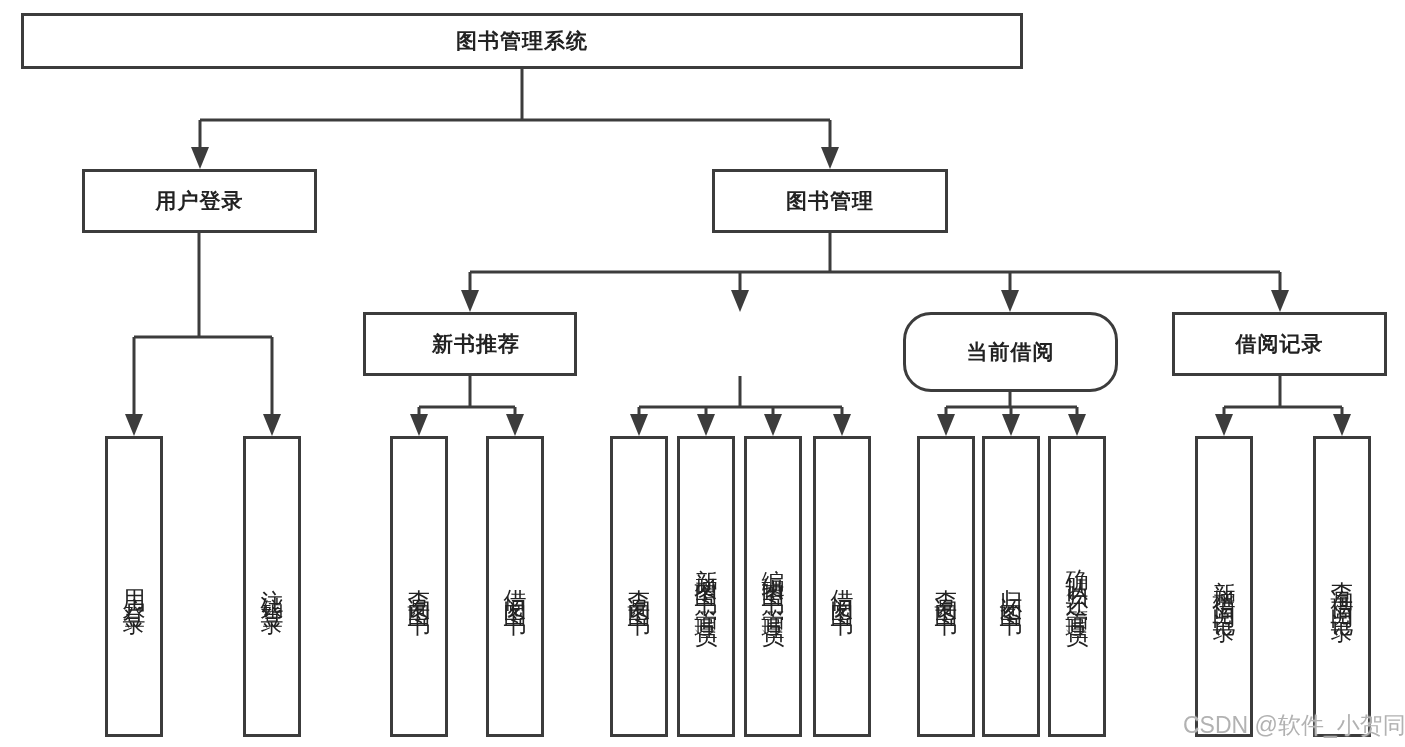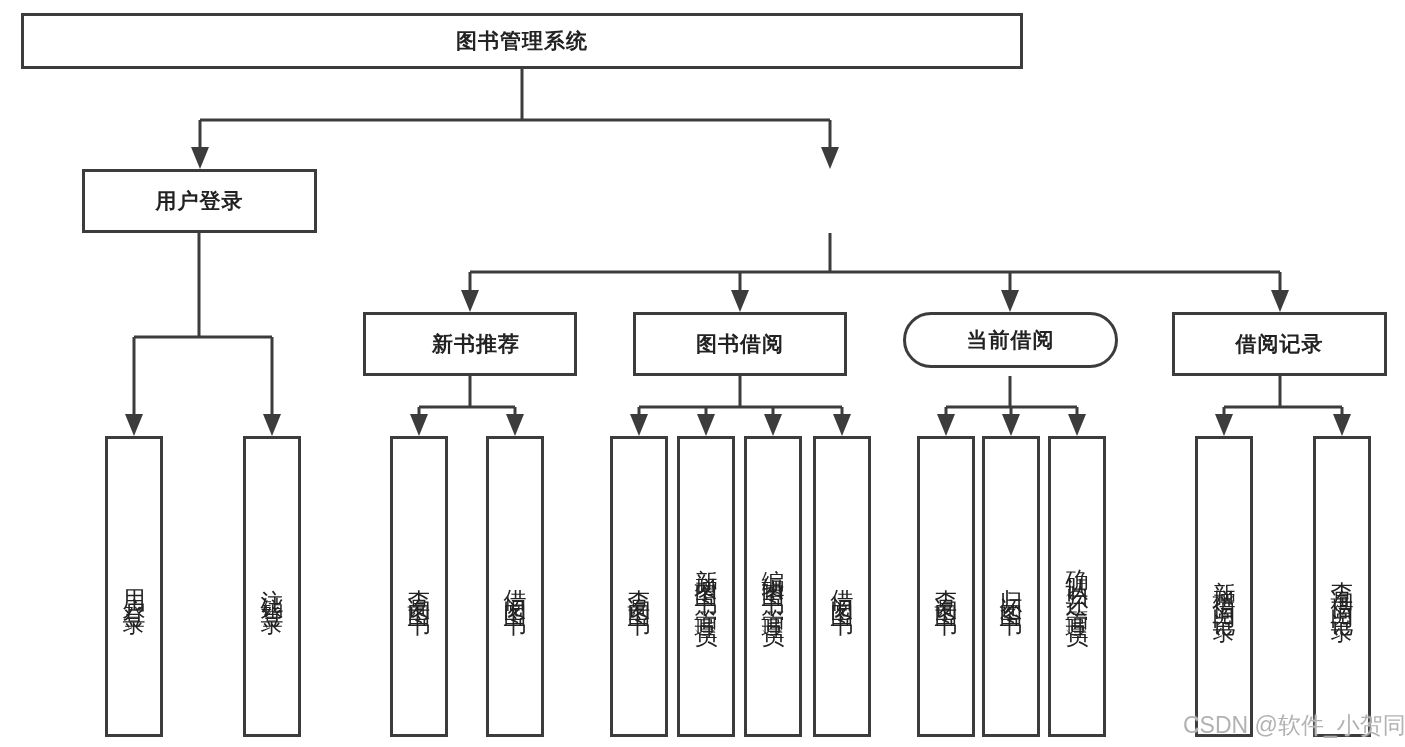--- a/index.html
+++ b/index.html
@@ -126,28 +126,28 @@
     </g>
   </svg>
 
   <div class="node hbox" style="left:21px; top:13px; width:1002px; height:56px;">
     <span>图书管理系统</span>
   </div>
 
   <div class="node hbox" style="left:82px; top:169px; width:235px; height:64px;">
     <span>用户登录</span>
   </div>
+  <div class="node hbox" style="left:712px; top:169px; width:236px; height:64px;">
+    <span>图书管理</span>
+  </div>
 
   <div class="node hbox" style="left:363px; top:312px; width:214px; height:64px;padding-left:12px;">
     <span>新书推荐</span>
   </div>
-  <div class="node hbox" style="left:633px; top:312px; width:214px; height:64px;">
-    <span>图书借阅</span>
-  </div>
-  <div class="node hbox" style="left:903px; top:312px; width:215px; height:56px;border-radius:28px;">
+  <div class="node hbox" style="left:903px; top:312px; width:215px; height:80px;border-radius:28px;">
     <span>当前借阅</span>
   </div>
   <div class="node hbox" style="left:1172px; top:312px; width:215px; height:64px;">
     <span>借阅记录</span>
   </div>
 
   <div class="node leaf" style="left:105px;">
     <span>用户登录</span>
   </div>
   <div class="node leaf" style="left:243px;">

